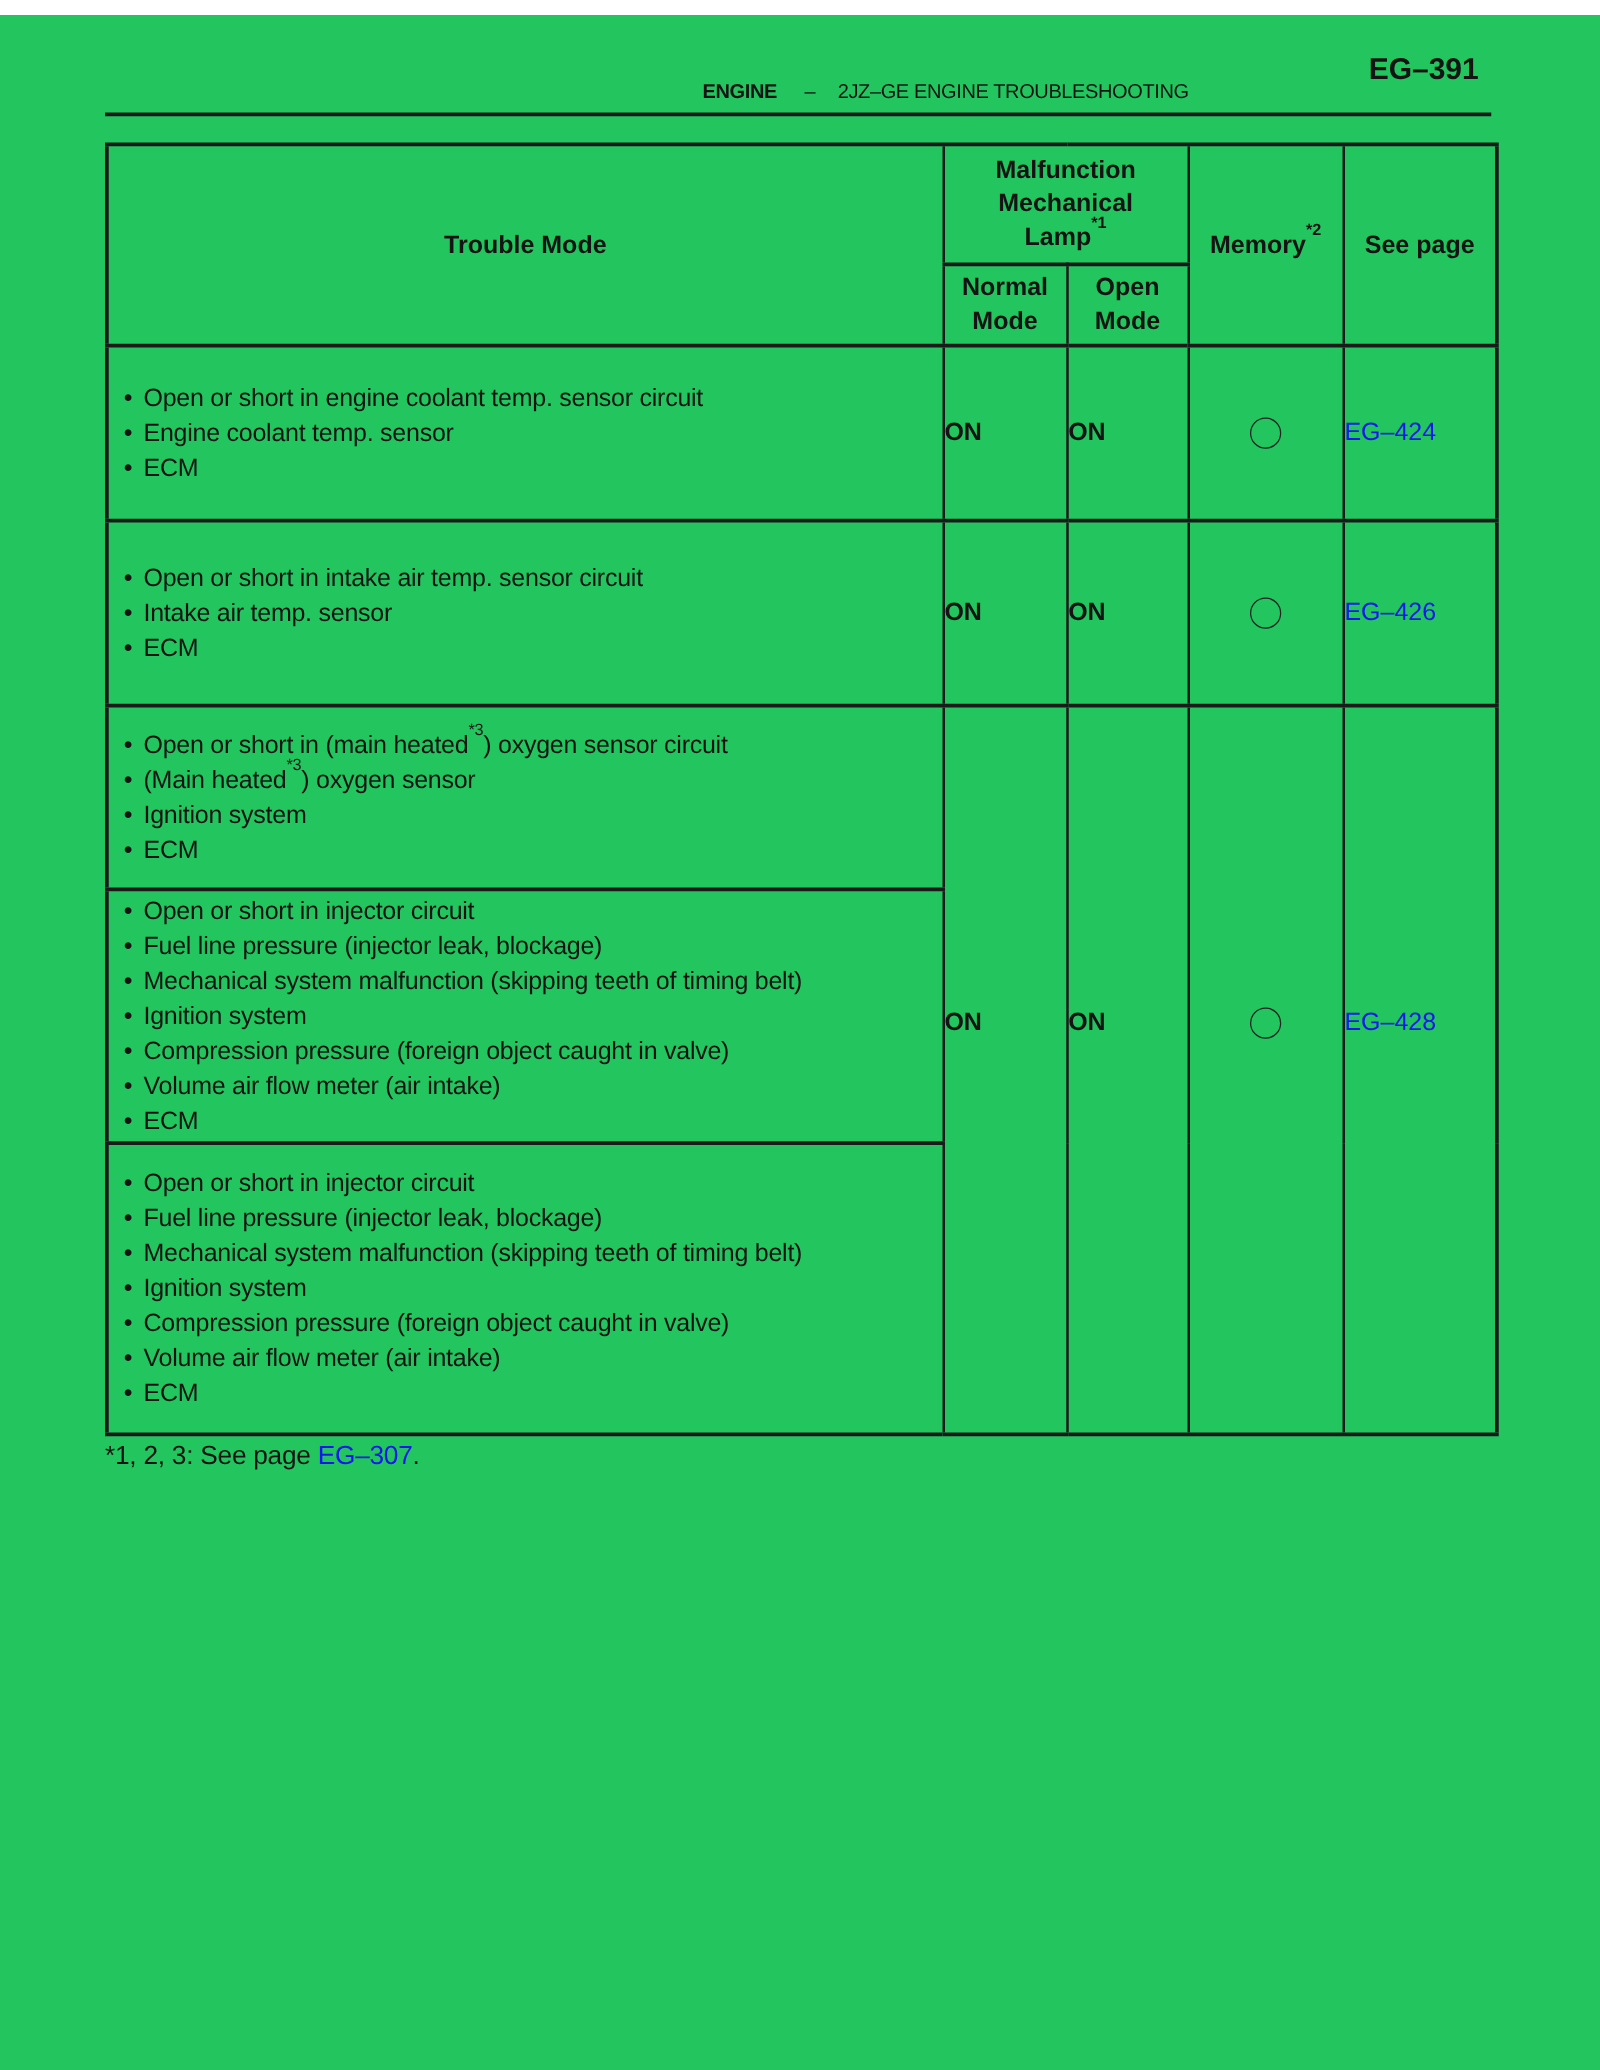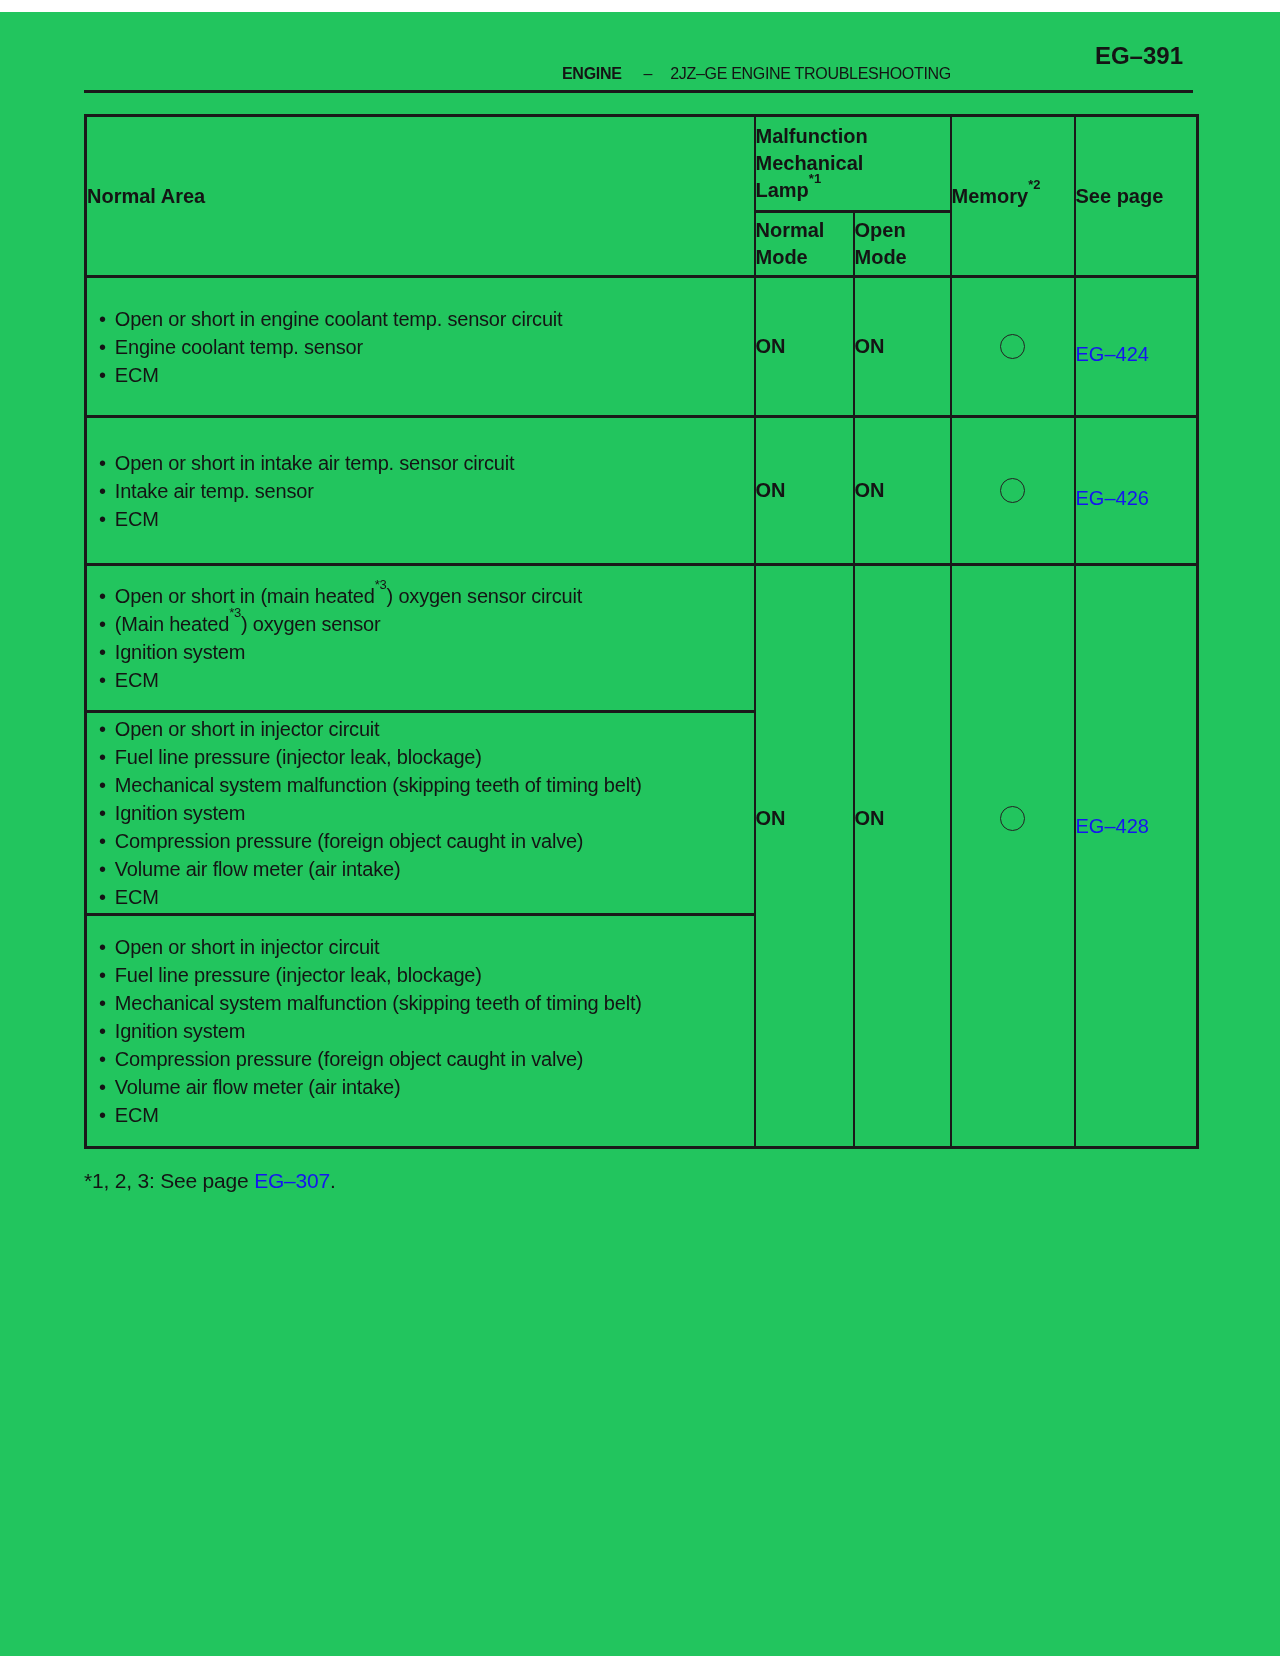--- a/index.html
+++ b/index.html
@@ -35,36 +35,36 @@
     border:3px solid var(--border);
   }
   .trouble-table th,.trouble-table td{
     border-left:2px solid var(--border);
     border-right:2px solid var(--border);
     border-top:3px solid var(--border);
     border-bottom:3px solid var(--border);
     padding:0;vertical-align:middle;
     font-size:20px;color:var(--text);
   }
-  .trouble-table th{font-weight:bold;text-align:left;line-height:27px;}
+  .trouble-table th{font-weight:bold;text-align:center;line-height:27px;}
   .th-mil{height:93px;}
   .hrowB th{height:62px;}
   sup.fn{font-size:13px;position:relative;top:-6px;line-height:0;font-weight:inherit;}
 
   td.trouble-cell{padding-left:12px;padding-right:8px;}
   .bullet-line{display:flex;align-items:baseline;line-height:28px;letter-spacing:-0.2px;}
   .dot{margin-right:9px;font-size:20px;}
 
   td.value-cell{text-align:left;}
   .on-value{font-weight:bold;font-size:20px;display:inline-block;}
   .memory-circle{
     width:25px;height:25px;border:1.6px solid #222;border-radius:50%;
     margin:0 auto;box-sizing:border-box;background:transparent;
   }
-  .see-page-link{color:var(--link);font-size:20px;cursor:pointer;text-decoration:none;display:inline-block;margin-top:16px;}
+  .see-page-link{color:var(--link);font-size:20px;cursor:pointer;text-decoration:none;display:inline-block;}
   .shift-up{transform:translateY(-38px);}
 
   
   .footnote{position:absolute;left:84px;top:1141px;font-size:21px;letter-spacing:-0.2px;}
   .footnote .see-page-link{font-size:21px;}
 </style>
 </head>
 <body>
 
 <div class="page">
@@ -79,21 +79,21 @@
   <table class="trouble-table">
     <colgroup>
       <col style="width:669px">
         <col style="width:99px">
         <col style="width:97px">
         <col style="width:124px">
         <col style="width:123px">
     </colgroup>
     <thead>
       <tr>
-        <th rowspan="2">Normal Area</th>
+        <th rowspan="2">Trouble Mode</th>
         <th colspan="2" class="th-mil">
           <div>Malfunction</div>
           <div>Mechanical</div>
           <div><span>Lamp</span><sup class="fn">*1</sup></div>
         </th>
         <th rowspan="2"><span>Memory</span><sup class="fn">*2</sup></th>
         <th rowspan="2">See page</th>
       </tr>
       <tr class="hrowB">
         <th>

